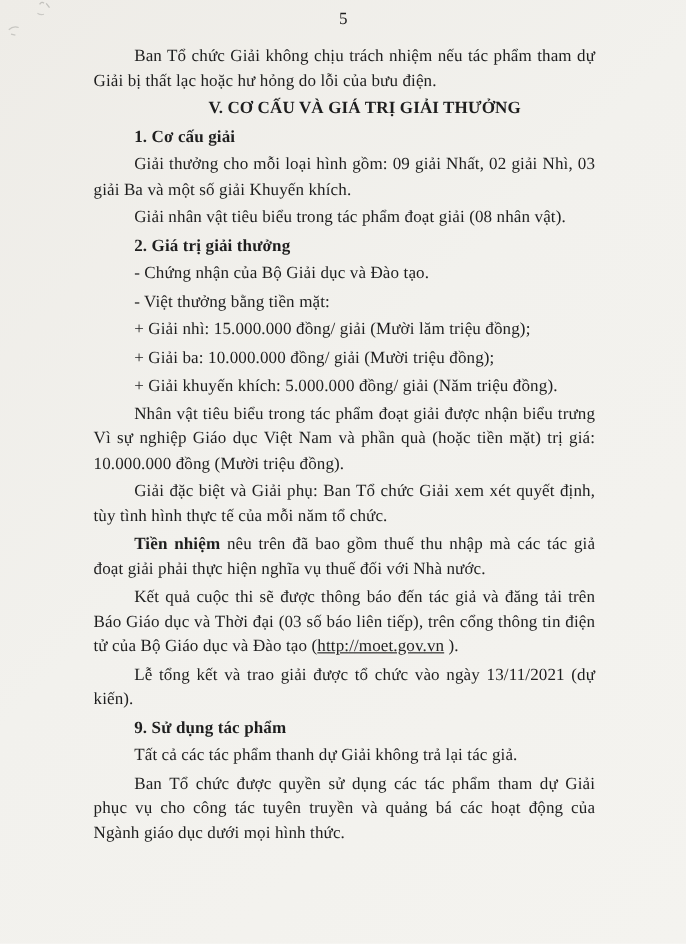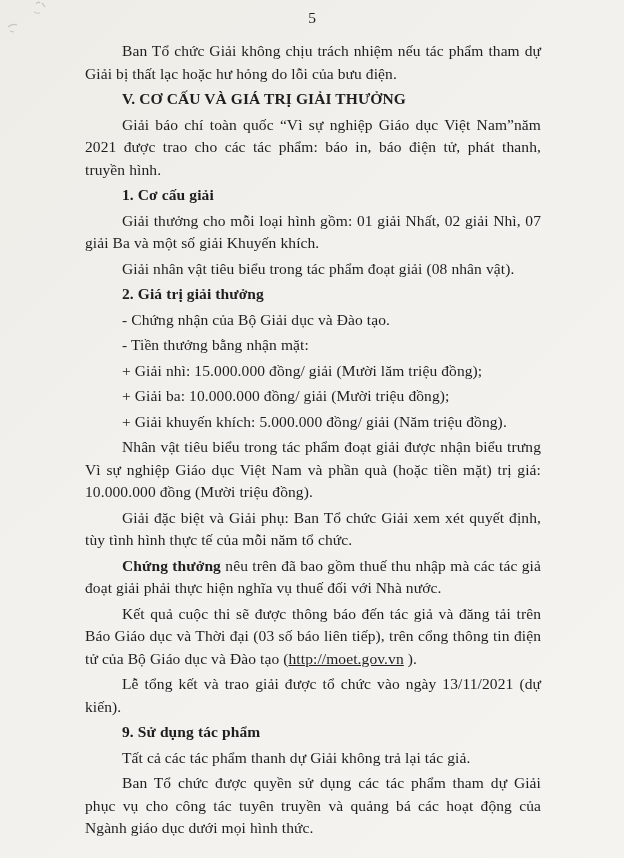--- a/index.html
+++ b/index.html
@@ -39,21 +39,21 @@
     line-height: 22.5px;
     text-indent: 37px;
     text-align: justify;
     letter-spacing: 0.1px;
   }
   p.heading-main .seg-normal,
   p.heading-sub .seg-normal {
     font-weight: 700;
   }
   p.heading-main {
-    text-align: left;
+    text-align: center;
   }
   .seg-bold {
     font-weight: 700;
   }
   .seg-link {
     text-decoration: underline;
   }
 </style>
 </head>
 <body>
@@ -62,31 +62,30 @@
   <path d="M36 4 q2 -3 4 -1 M42 3 l3 4" stroke="#8e8e8a" stroke-width="1.2" fill="none"></path>
   <path d="M34 12 q3 2 6 1" stroke="#a0a09c" stroke-width="1" fill="none"></path>
   <path d="M8 27 q4 -4 9 -2 M10 31 l4 1" stroke="#9a9a96" stroke-width="1.1" fill="none"></path>
 </svg>
 
 <div class="page-number">5</div>
 
 <div class="doc">
     <p class="block body"><span class="seg-normal">Ban Tổ chức Giải không chịu trách nhiệm nếu tác phẩm tham dự Giải bị thất lạc hoặc hư hỏng do lỗi của bưu điện.</span></p>
     <p class="block heading-main"><span class="seg-normal">V. CƠ CẤU VÀ GIÁ TRỊ GIẢI THƯỞNG</span></p>
-    <p class="block body"><span class="seg-normal">Giải báo chí toàn quốc “Vì sự nghiệp Giáo dục Việt Nam”năm 2021 được trao cho các tác phẩm: báo in, báo điện tử, phát thanh, truyền hình.</span></p>
     <p class="block heading-sub"><span class="seg-normal">1. Cơ cấu giải</span></p>
-    <p class="block body"><span class="seg-normal">Giải thưởng cho mỗi loại hình gồm: 01 giải Nhất, 02 giải Nhì, 07 giải Ba và một số giải Khuyến khích.</span></p>
+    <p class="block body"><span class="seg-normal">Giải thưởng cho mỗi loại hình gồm: 09 giải Nhất, 02 giải Nhì, 03 giải Ba và một số giải Khuyến khích.</span></p>
     <p class="block body"><span class="seg-normal">Giải nhân vật tiêu biểu trong tác phẩm đoạt giải (08 nhân vật).</span></p>
     <p class="block heading-sub"><span class="seg-normal">2. Giá trị giải thưởng</span></p>
     <p class="block body"><span class="seg-normal">- Chứng nhận của Bộ Giải dục và Đào tạo.</span></p>
-    <p class="block body"><span class="seg-normal">- Tiền thưởng bằng nhận mặt:</span></p>
+    <p class="block body"><span class="seg-normal">- Việt thưởng bằng tiền mặt:</span></p>
     <p class="block body"><span class="seg-normal">+ Giải nhì: 15.000.000 đồng/ giải (Mười lăm triệu đồng);</span></p>
     <p class="block body"><span class="seg-normal">+ Giải ba: 10.000.000 đồng/ giải (Mười triệu đồng);</span></p>
     <p class="block body"><span class="seg-normal">+ Giải khuyến khích: 5.000.000 đồng/ giải (Năm triệu đồng).</span></p>
     <p class="block body"><span class="seg-normal">Nhân vật tiêu biểu trong tác phẩm đoạt giải được nhận biểu trưng Vì sự nghiệp Giáo dục Việt Nam và phần quà (hoặc tiền mặt) trị giá: 10.000.000 đồng (Mười triệu đồng).</span></p>
     <p class="block body"><span class="seg-normal">Giải đặc biệt và Giải phụ: Ban Tổ chức Giải xem xét quyết định, tùy tình hình thực tế của mỗi năm tổ chức.</span></p>
-    <p class="block body"><span class="seg-bold">Chứng thưởng</span><span class="seg-normal"> nêu trên đã bao gồm thuế thu nhập mà các tác giả đoạt giải phải thực hiện nghĩa vụ thuế đối với Nhà nước.</span></p>
+    <p class="block body"><span class="seg-bold">Tiền nhiệm</span><span class="seg-normal"> nêu trên đã bao gồm thuế thu nhập mà các tác giả đoạt giải phải thực hiện nghĩa vụ thuế đối với Nhà nước.</span></p>
     <p class="block body"><span class="seg-normal">Kết quả cuộc thi sẽ được thông báo đến tác giả và đăng tải trên Báo Giáo dục và Thời đại (03 số báo liên tiếp), trên cổng thông tin điện tử của Bộ Giáo dục và Đào tạo (</span><span class="seg-link">http://moet.gov.vn</span><span class="seg-normal"> ).</span></p>
     <p class="block body"><span class="seg-normal">Lễ tổng kết và trao giải được tổ chức vào ngày 13/11/2021 (dự kiến).</span></p>
     <p class="block heading-sub"><span class="seg-normal">9. Sử dụng tác phẩm</span></p>
     <p class="block body"><span class="seg-normal">Tất cả các tác phẩm thanh dự Giải không trả lại tác giả.</span></p>
     <p class="block body"><span class="seg-normal">Ban Tổ chức được quyền sử dụng các tác phẩm tham dự Giải phục vụ cho công tác tuyên truyền và quảng bá các hoạt động của Ngành giáo dục dưới mọi hình thức.</span></p>
   </div>
 
 </body></html>

